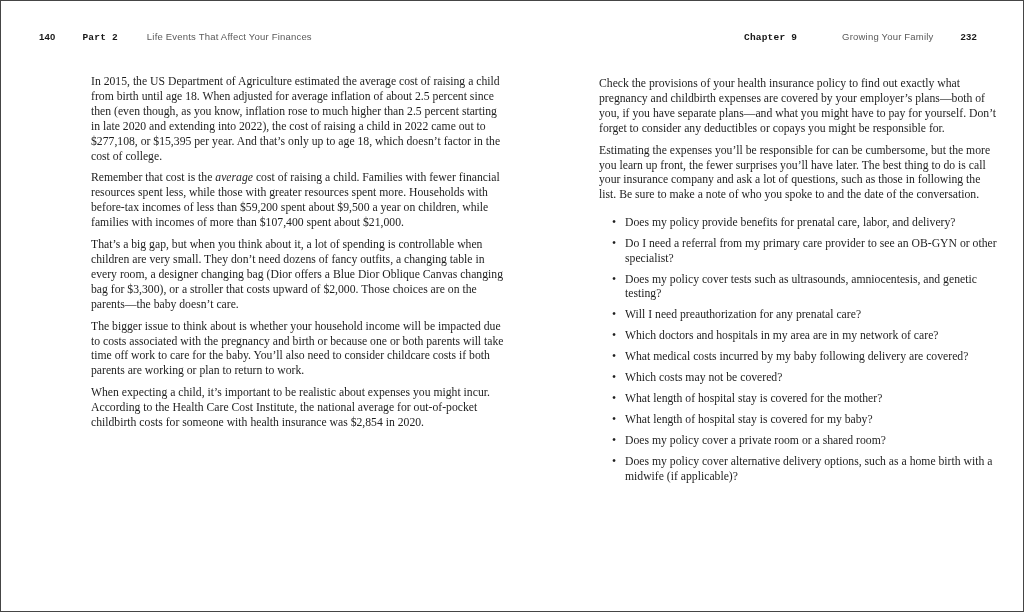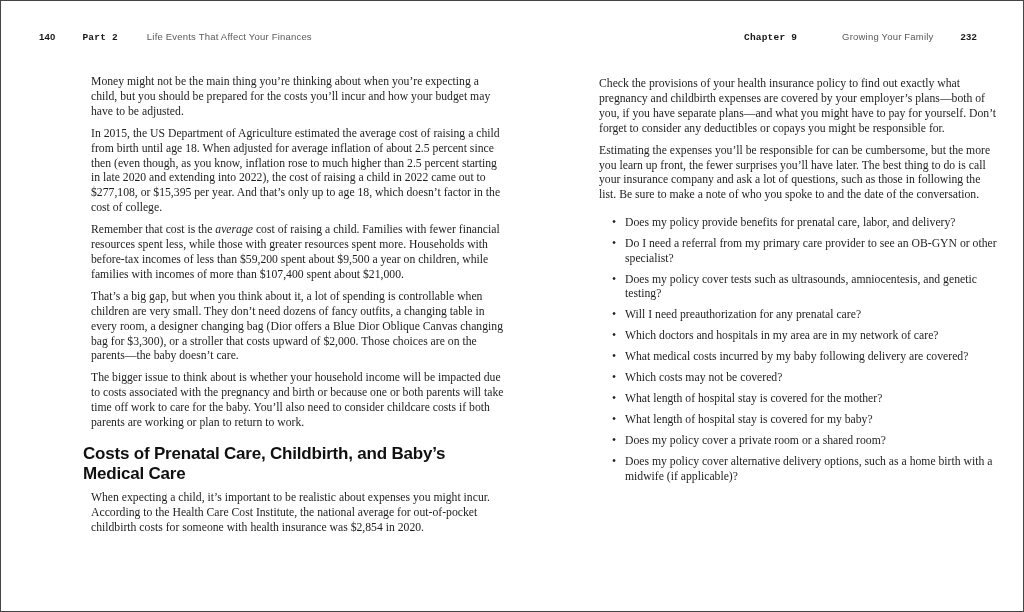--- a/index.html
+++ b/index.html
@@ -108,27 +108,25 @@
 </div>
 
 <div class="running-head right">
   <span class="head-label">Chapter 9</span>
   <span class="head-title">Growing Your Family</span>
   <span class="folio">232</span>
 </div>
 
 <div class="col-left">
   <div class="body-indent">
-    <p class="body-para">Money might not be the main thing you’re thinking about when you’re expecting a child, but you should be prepared for the costs you’ll incur and how your budget may have to be adjusted.</p>
     <p class="body-para">In 2015, the US Department of Agriculture estimated the average cost of raising a child from birth until age 18. When adjusted for average inflation of about 2.5 percent since then (even though, as you know, inflation rose to much higher than 2.5 percent starting in late 2020 and extending into 2022), the cost of raising a child in 2022 came out to $277,108, or $15,395 per year. And that’s only up to age 18, which doesn’t factor in the cost of college.</p>
     <p class="body-para"><span>Remember that cost is the </span><em>average</em><span> cost of raising a child. Families with fewer financial resources spent less, while those with greater resources spent more. Households with before-tax incomes of less than $59,200 spent about $9,500 a year on children, while families with incomes of more than $107,400 spent about $21,000.</span></p>
     <p class="body-para">That’s a big gap, but when you think about it, a lot of spending is controllable when children are very small. They don’t need dozens of fancy outfits, a changing table in every room, a designer changing bag (Dior offers a Blue Dior Oblique Canvas changing bag for $3,300), or a stroller that costs upward of $2,000. Those choices are on the parents—the baby doesn’t care.</p>
     <p class="body-para">The bigger issue to think about is whether your household income will be impacted due to costs associated with the pregnancy and birth or because one or both parents will take time off work to care for the baby. You’ll also need to consider childcare costs if both parents are working or plan to return to work.</p>
   </div>
-  <h2 class="section-heading">Costs of Prenatal Care, Childbirth, and Baby’s Medical Care</h2>
   <div class="body-indent">
     <p class="body-para">When expecting a child, it’s important to be realistic about expenses you might incur. According to the Health Care Cost Institute, the national average for out-of-pocket childbirth costs for someone with health insurance was $2,854 in 2020.</p>
   </div>
 </div>
 
 <div class="col-right">
   <p class="body-para">Check the provisions of your health insurance policy to find out exactly what pregnancy and childbirth expenses are covered by your employer’s plans—both of you, if you have separate plans—and what you might have to pay for yourself. Don’t forget to consider any deductibles or copays you might be responsible for.</p>
   <p class="body-para">Estimating the expenses you’ll be responsible for can be cumbersome, but the more you learn up front, the fewer surprises you’ll have later. The best thing to do is call your insurance company and ask a lot of questions, such as those in following the list. Be sure to make a note of who you spoke to and the date of the conversation.</p>
 
   <ul class="question-list">

